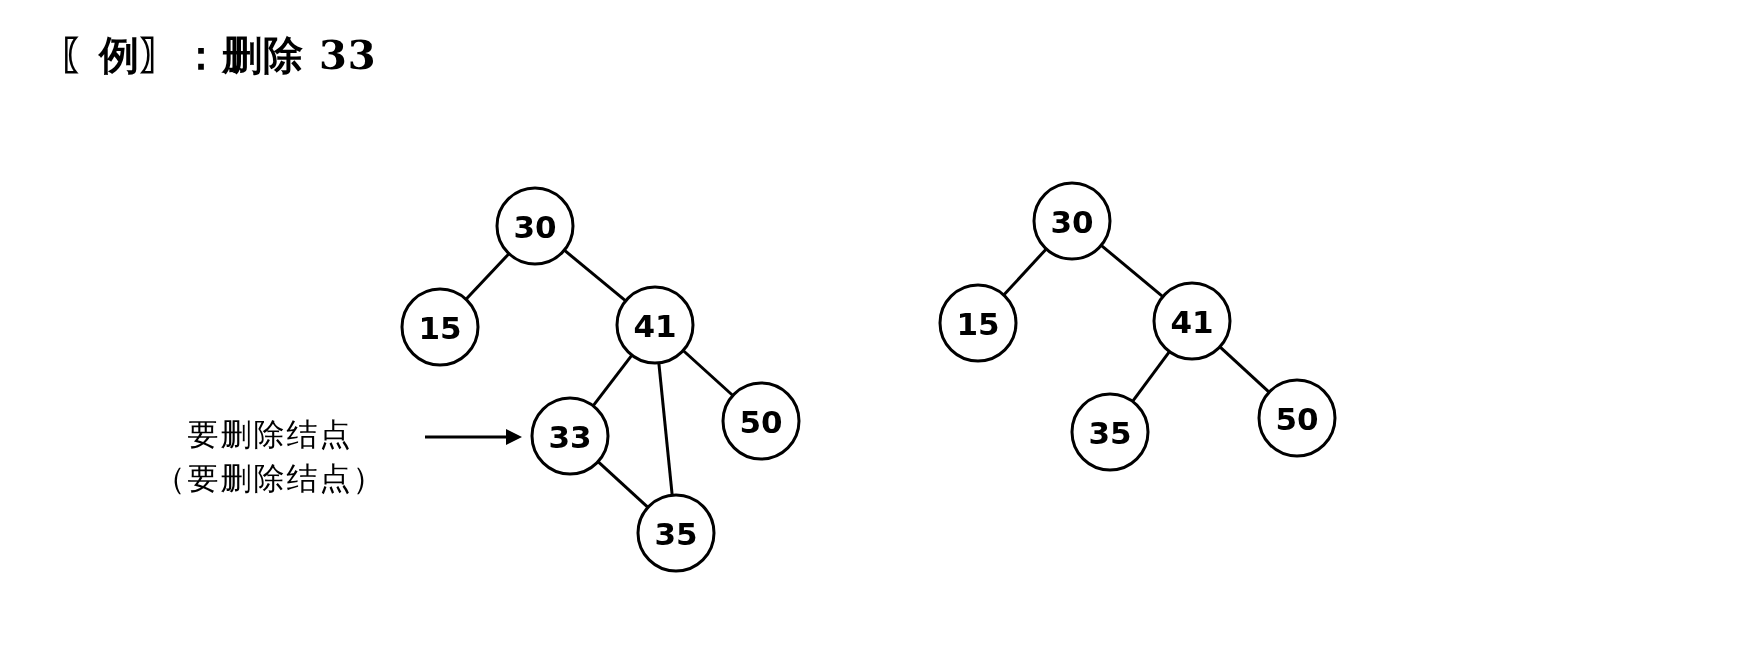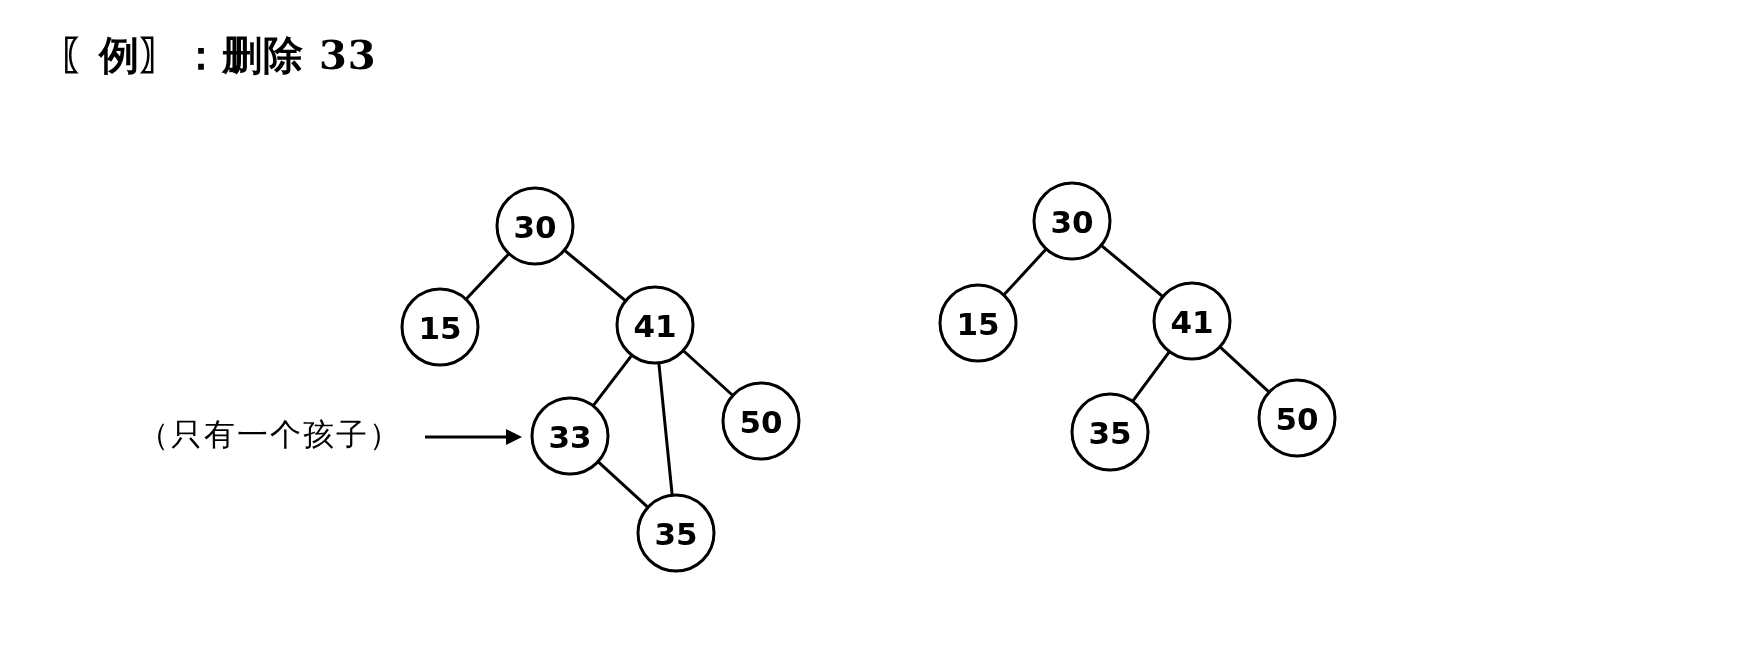--- a/index.html
+++ b/index.html
@@ -72,21 +72,22 @@
   .arrow-head { fill: #000000; }
 </style>
 </head>
 <body>
 
 <div id="page">
 
   <div id="title">〖例〗：删除 33</div>
 
   <div id="annotation">
-    <div>（只有一个孩子）</div>
+    <div>要删除结点</div>
+    <div>（要删除结点）</div>
   </div>
 
   <svg class="figure" viewBox="0 0 1746 670">
     <g id="edges-layer">
         <line x1="508.9646912126761" y1="253.6796440791549" x2="466.0353087873239" y2="299.3203559208451" class="edge-line"></line>
         <line x1="564.3121845845229" y1="250.18255228223143" x2="625.6878154154771" y2="300.8174477177686" class="edge-line"></line>
         <line x1="631.896723535324" y1="355.17016103034166" x2="593.103276464676" y2="405.82983896965834" class="edge-line"></line>
         <line x1="683.1657661939524" y1="350.50861843980596" x2="732.8342338060476" y2="395.49138156019404" class="edge-line"></line>
         <line x1="658.8171333231892" y1="362.8077967249217" x2="672.1828666768108" y2="495.1922032750783" class="edge-line"></line>
         <line x1="598.0338030741063" y1="461.6535745112105" x2="647.9661969258937" y2="507.3464254887895" class="edge-line"></line>

